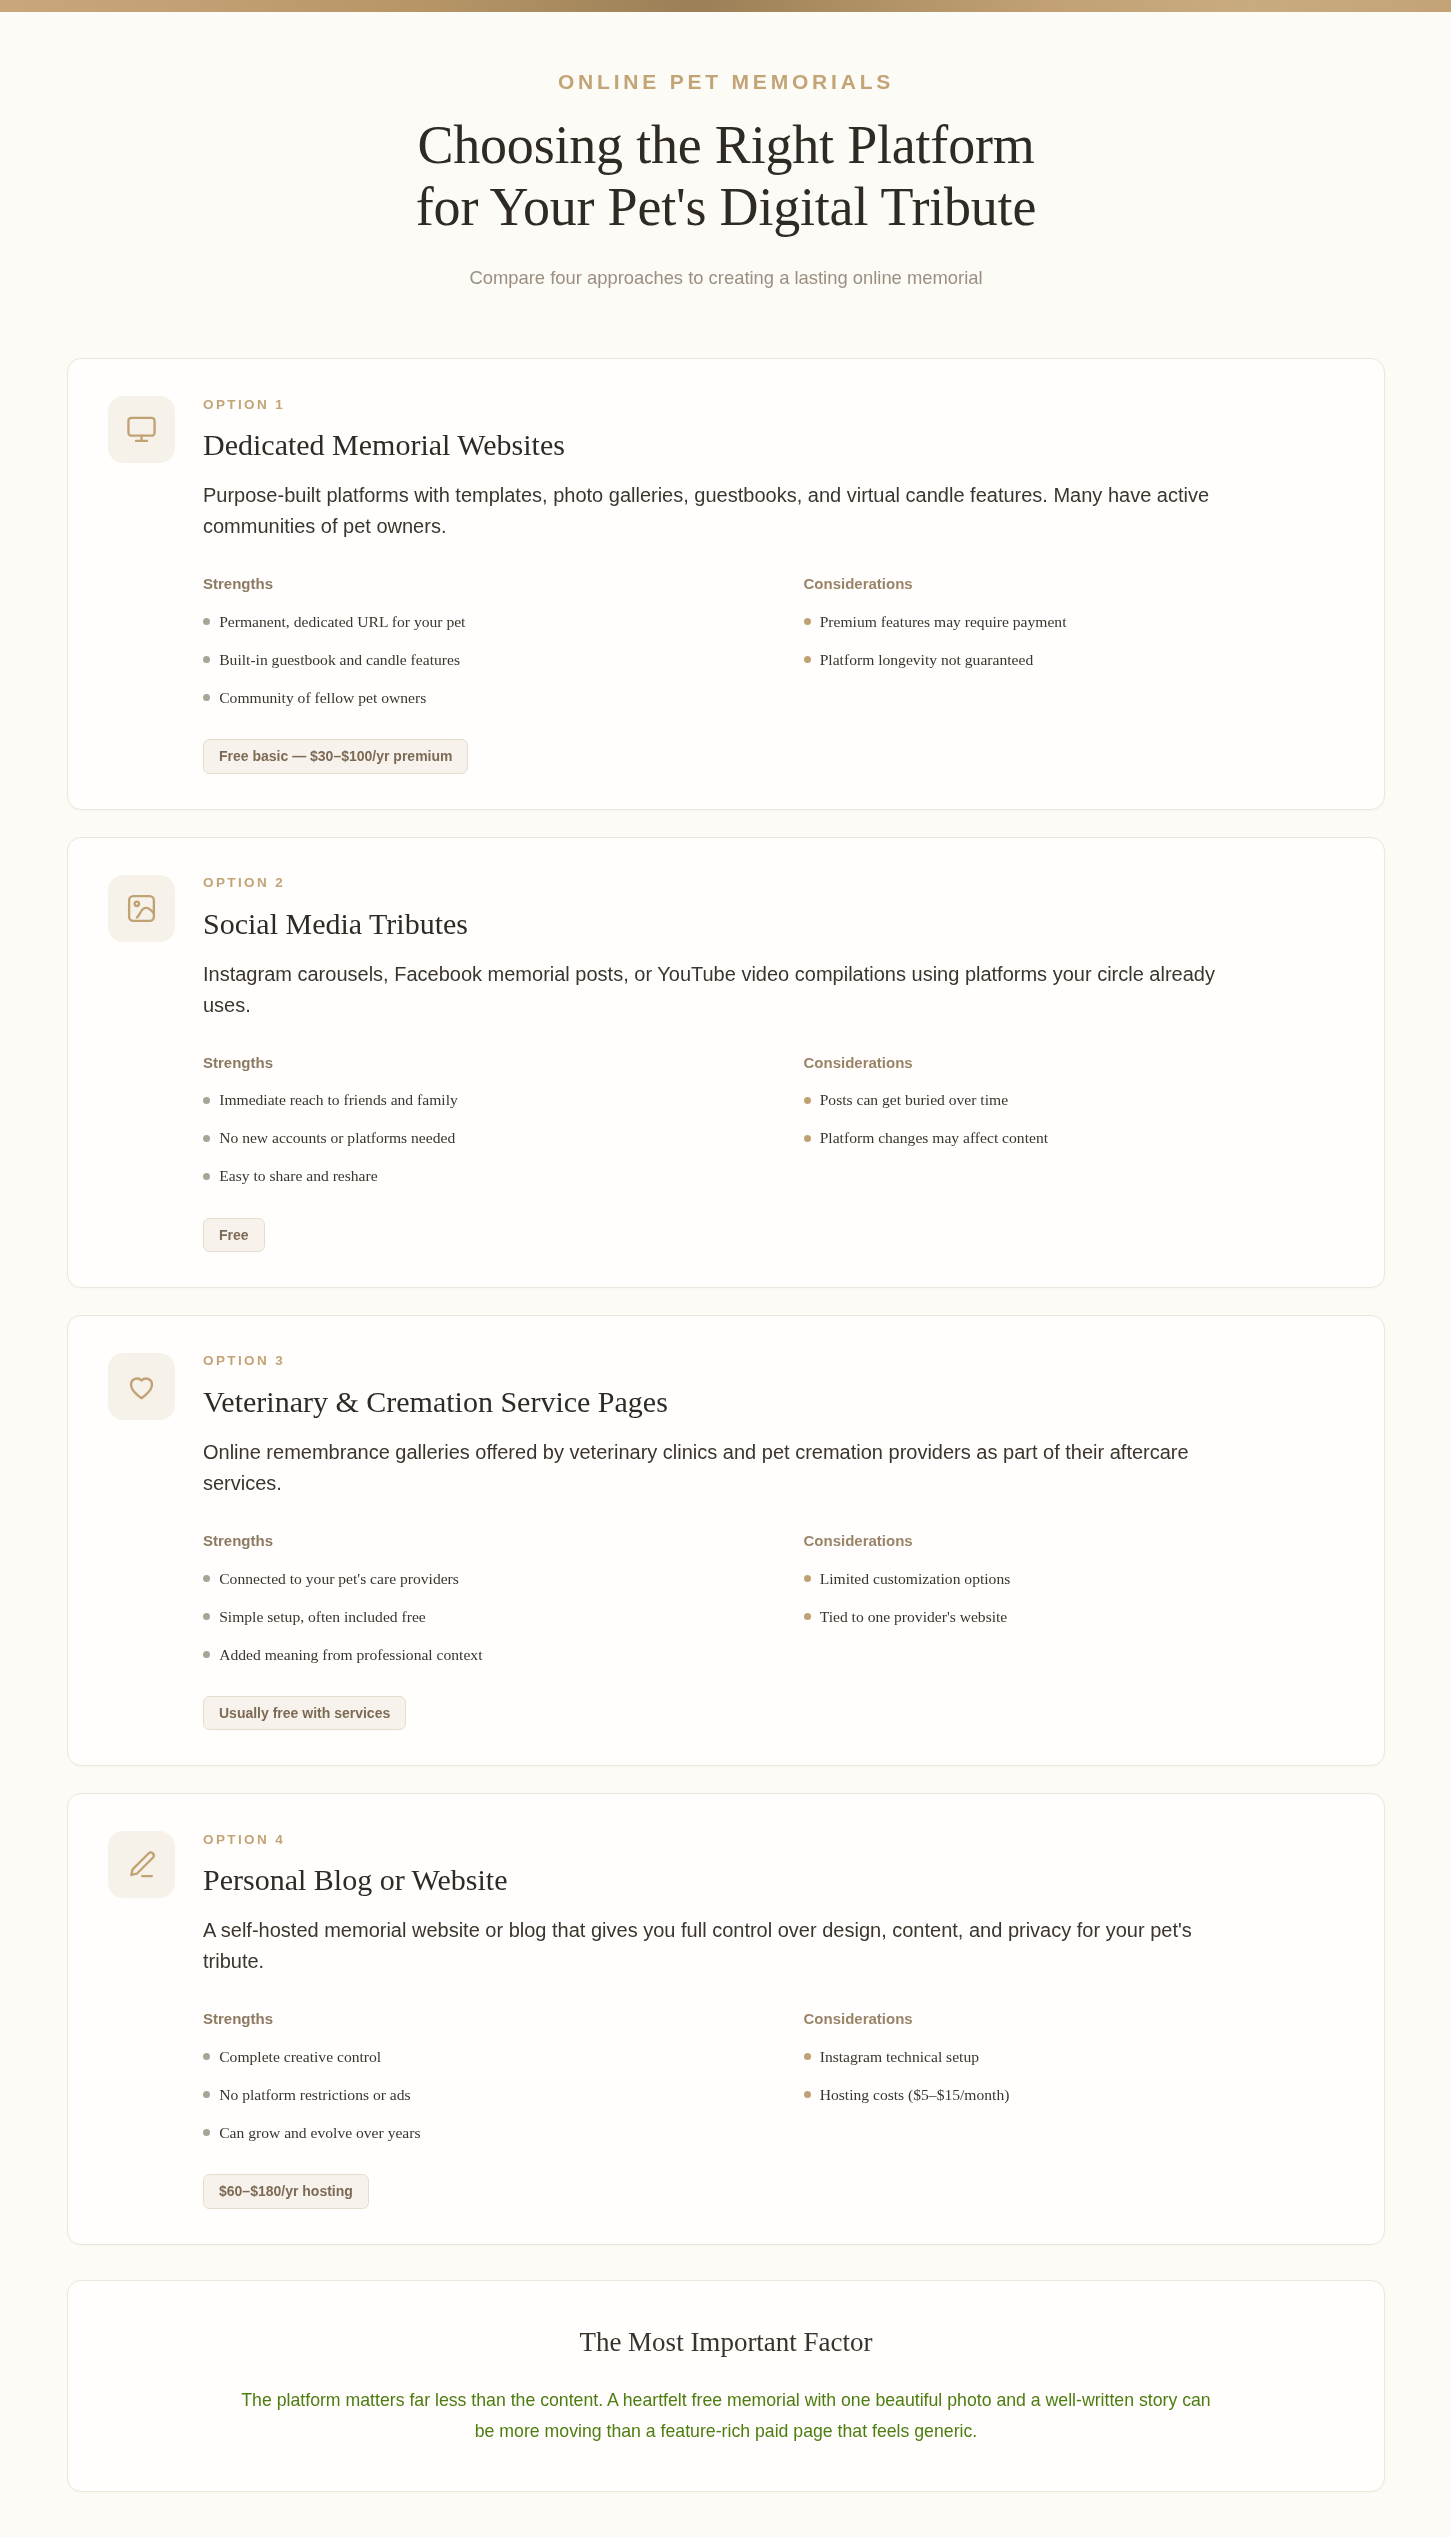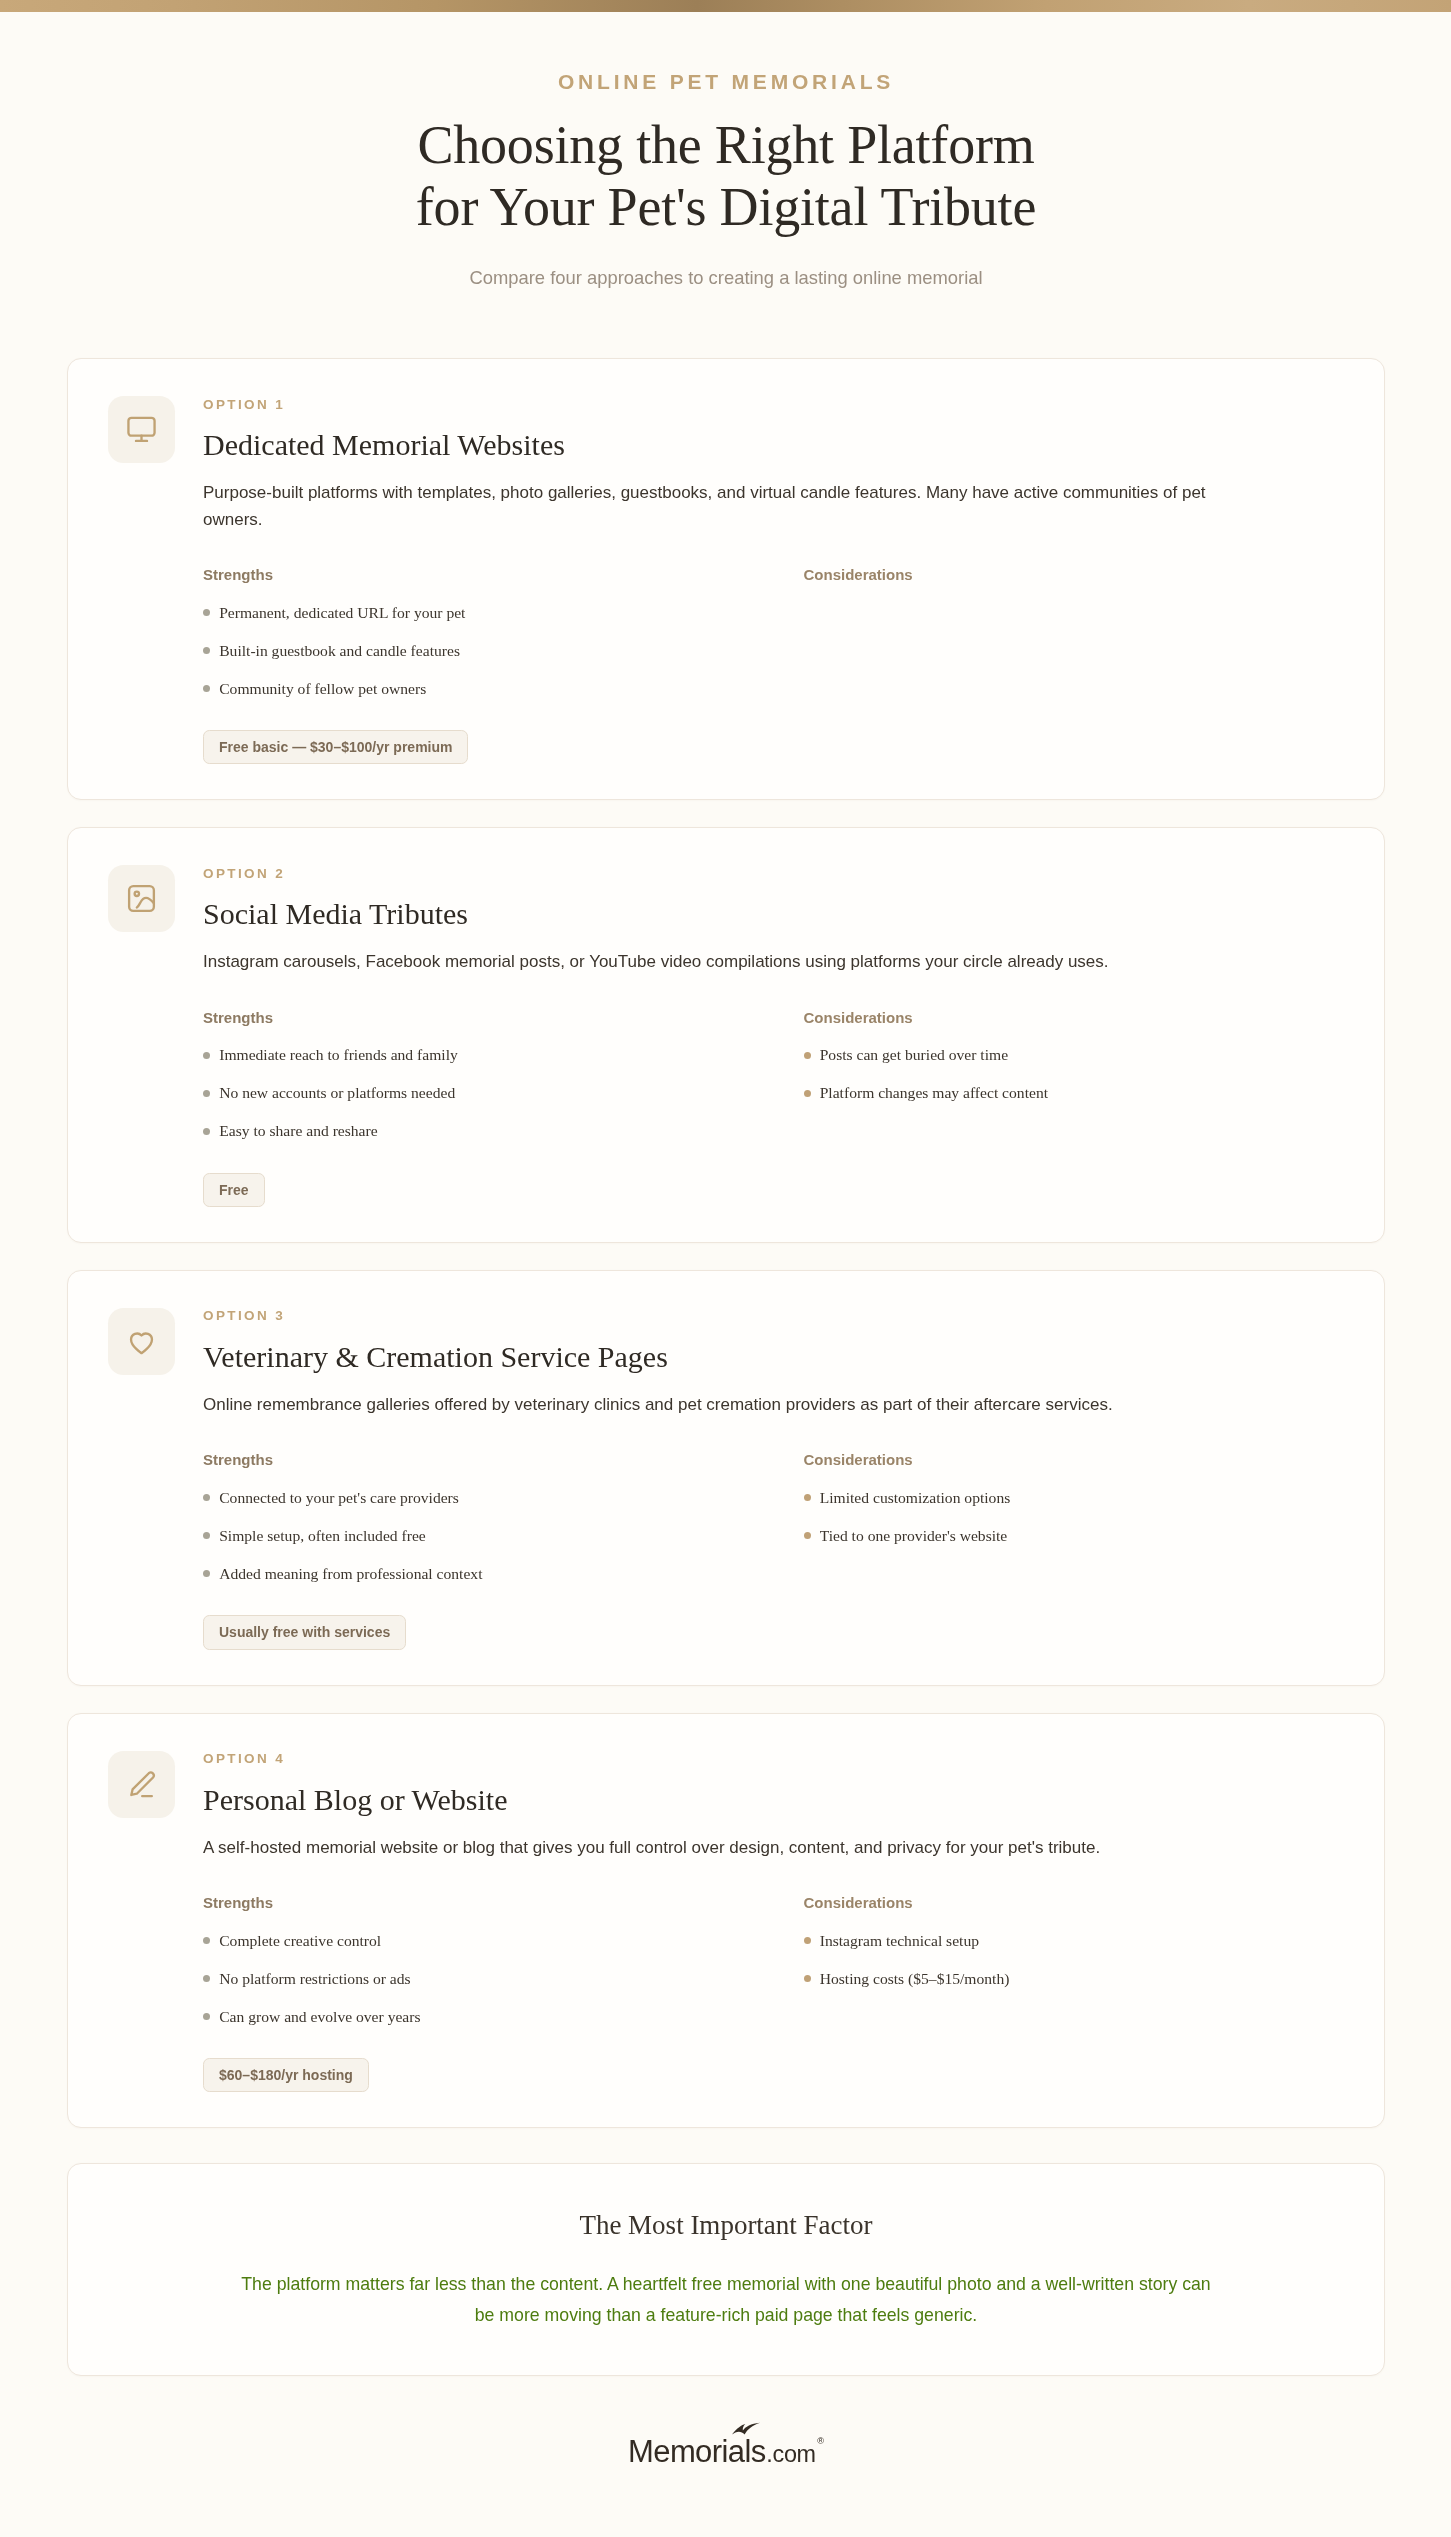--- a/index.html
+++ b/index.html
@@ -121,21 +121,21 @@
     font-family: "Liberation Serif", serif;
     font-size: 30px;
     font-weight: 400;
     color: #2f2a24;
     margin-top: 16.3px;
     line-height: 1.2;
   }
 
   .card-desc {
     font-family: "Liberation Sans", sans-serif;
-    font-size: 17px;
+    font-size: 20px;
     color: #3c352d;
     line-height: 1.55;
     margin-top: 17px;
     max-width: 1014px;
   }
 
   
   .columns {
     display: flex;
     margin-top: 34px;
@@ -309,20 +309,30 @@
                   <span>Built-in guestbook and candle features</span>
                 </li>
                 <li class="bullet">
                   <span class="dot strength"></span>
                   <span>Community of fellow pet owners</span>
                 </li>
               </ul>
             </div>
             <div class="col considerations">
               <div class="col-head">Considerations</div>
+              <ul class="bullets">
+                <li class="bullet">
+                  <span class="dot consideration"></span>
+                  <span>Premium features may require payment</span>
+                </li>
+                <li class="bullet">
+                  <span class="dot consideration"></span>
+                  <span>Platform longevity not guaranteed</span>
+                </li>
+              </ul>
             </div>
           </div>
           <div><span class="badge">Free basic — $30–$100/yr premium</span></div>
         </div>
       </article>
       <article class="card">
         <div class="icon-tile">
           <span>
             <svg width="33" height="33" viewBox="0 0 24 24" fill="none" stroke="#c0a273" stroke-width="1.7" stroke-linecap="round" stroke-linejoin="round">
               <rect x="3" y="3" width="18" height="18" rx="3"></rect>

